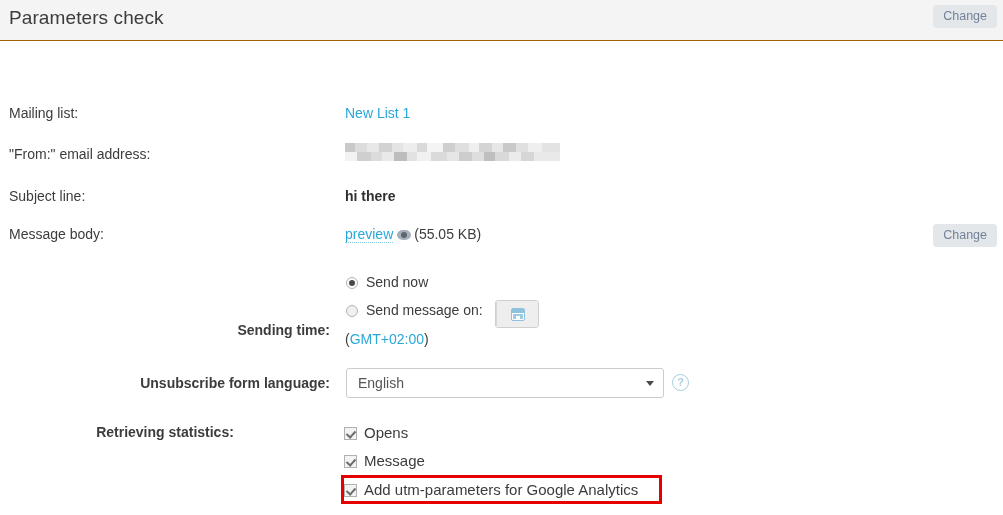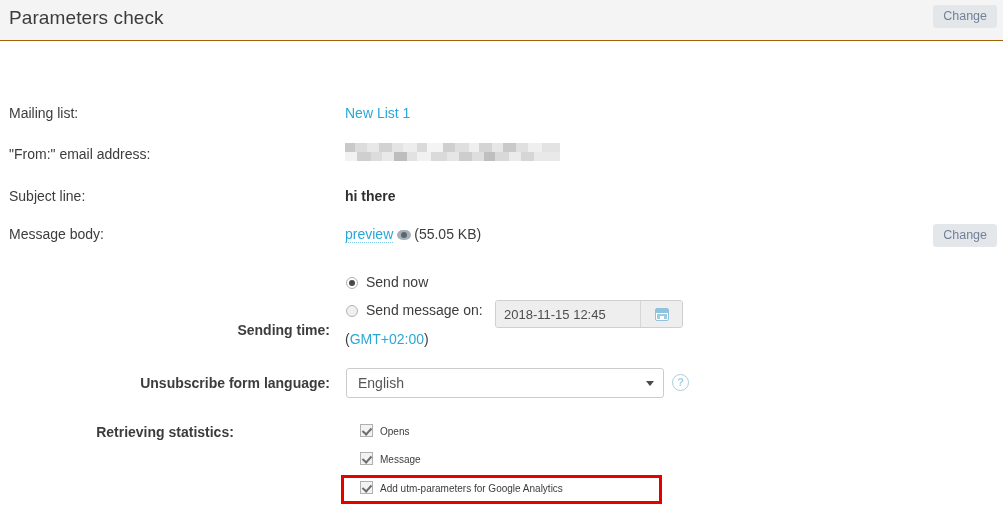--- a/index.html
+++ b/index.html
@@ -273,23 +273,23 @@
     line-height: 14px;
     text-align: center;
     box-sizing: border-box;
     font-weight: bold;
     cursor: pointer;
   }
 
   
   .check-row {
     position: absolute;
-    left: 346px;
-    white-space: nowrap;
-    font-size: 10px;
+    left: 330px;
+    white-space: nowrap;
+    font-size: 15px;
     color: #3c3c3c;
     padding-left: 14px;
   }
   .checkbox {
     display: inline-block;
     width: 13px;
     height: 13px;
     border: 1px solid #b0b0b0;
     background: #f3f3f3;
     vertical-align: -2px;
@@ -395,21 +395,20 @@
 
   <div class="radio-row" style="left:346px; top:233px;">
     <span class="radio checked"></span><span>Send now</span>
   </div>
 
   <div class="radio-row" style="left:346px; top:261px;">
     <span class="radio off"></span><span>Send message on:</span>
   </div>
 
   <div class="date-group">
-    <input class="date-input" type="text" readonly="" value="2018-11-15 12:45" style="">
     <div class="date-btn">
       <span class="cal-icon"></span>
     </div>
   </div>
 
   <div class="radio-row" style="left:345px; top:290px;">
     <span>(</span><a class="link">GMT+02:00</a><span>)</span>
   </div>
 
   <div class="label-right" style="left:0px; width:330px; top:334px;">Unsubscribe form language:</div>

